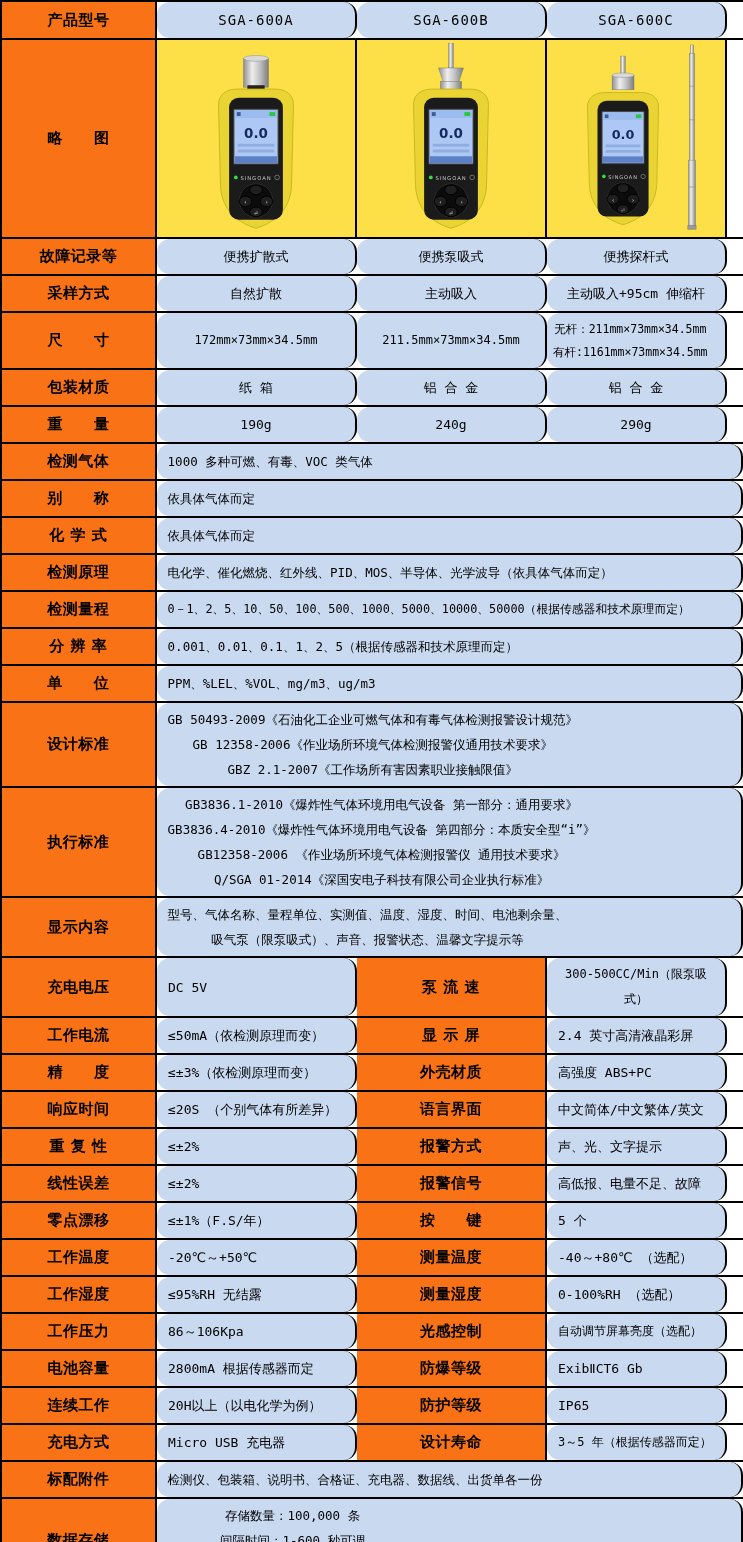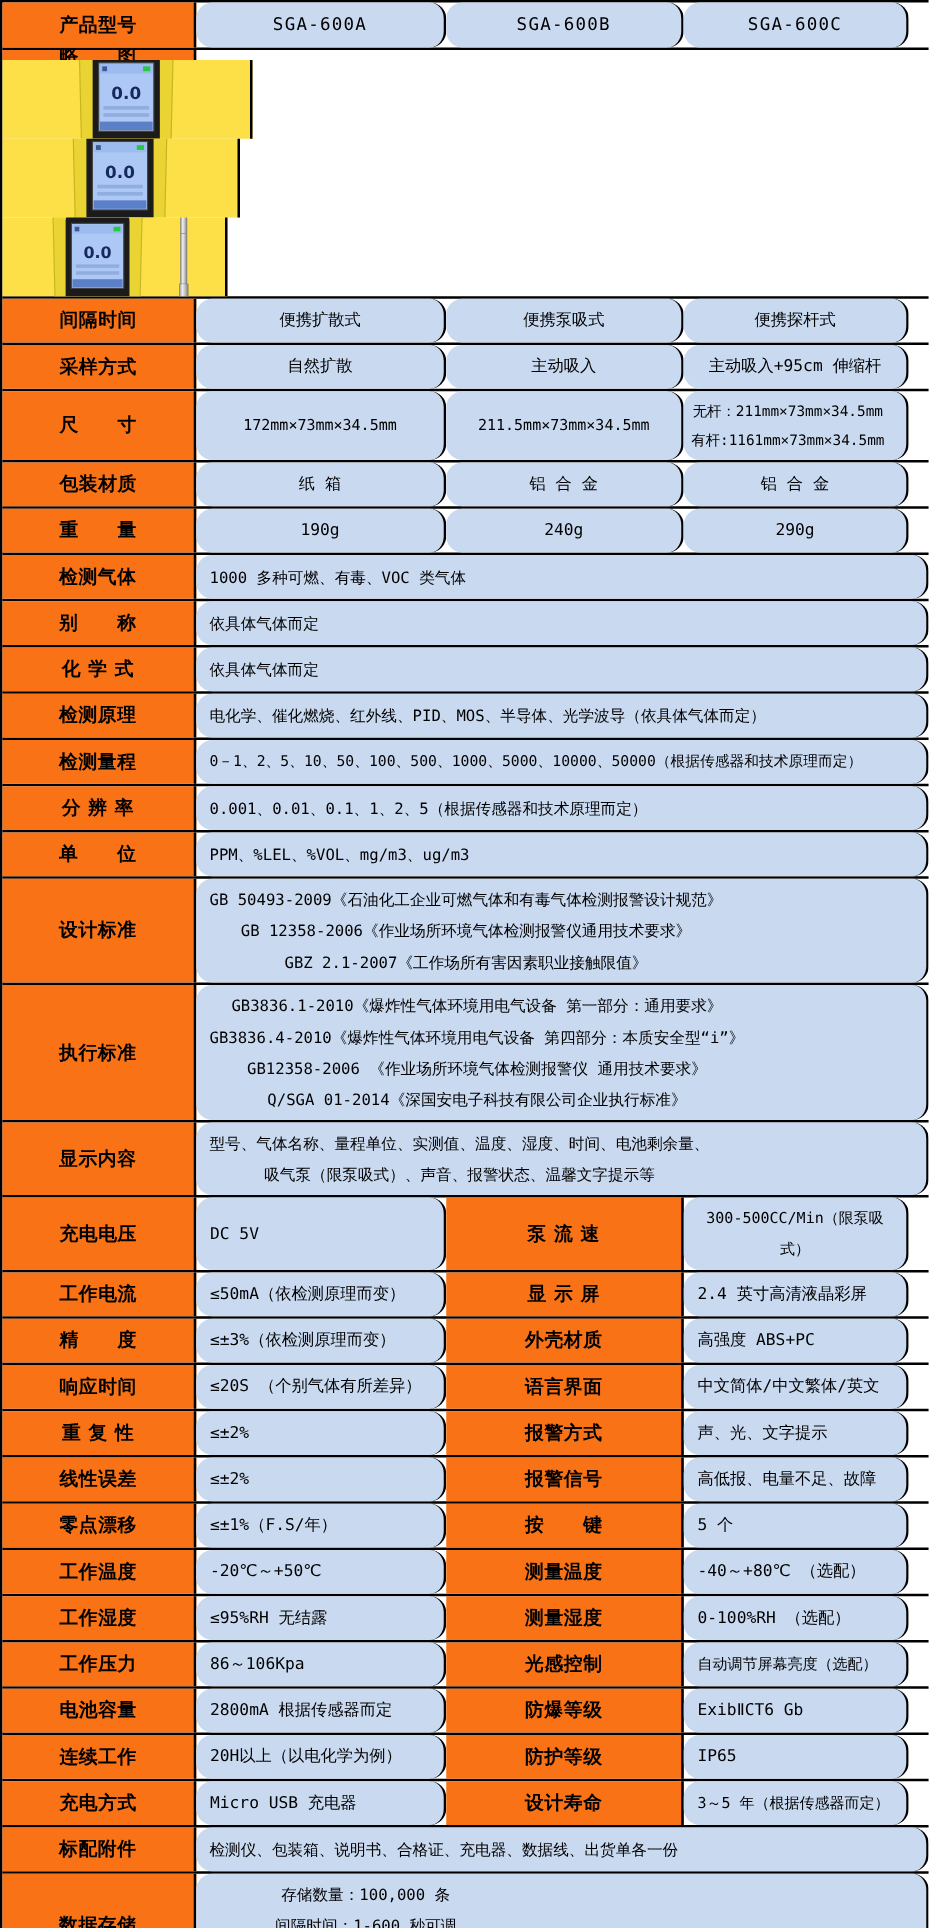--- a/index.html
+++ b/index.html
@@ -8,21 +8,21 @@
   .tbl { width:743px; border-left:2px solid #000; border-top:2px solid #000; }
   .row { display:flex; border-bottom:2px solid #000; min-height:37px; }
   .cell { border-right:2px solid #000; display:flex; align-items:center; overflow:hidden; }
   .lab { background:#f97316; justify-content:center; text-align:center; font-weight:bold; font-size:15px; letter-spacing:.5px; white-space:pre-line; line-height:25px; }
   .val { background:#C9D9F0; font-size:13px; font-family:"DejaVu Sans Mono","DejaVu Sans",monospace; white-space:pre-line; line-height:25px;border-radius:13px; }
   .center { justify-content:center; text-align:center; }
   .left { justify-content:flex-start; text-align:center; padding:4px 11px; }
   .w1 { width:155px; } .w2 { width:200px; } .w3 { width:190px; } .w4 { width:180px; } .wWide { width:588px; }
   .img { background:#fde047; justify-content:center; align-items:center; }
   .rh-header { min-height:38px; }
-  .rh-sketch { height:199px;flex-direction:column; }
+  .rh-sketch { height:199px; }
   .rh-dim { min-height:57px; }
   .rh-design { min-height:76px; }
   .rh-exec { min-height:101px; }
   .rh-disp { min-height:53px; }
   .rh-store { min-height:103px; }
   .model { font-size:14px; letter-spacing:1px; }
   .dim3 { font-size:11.5px; line-height:23px; padding:4px 6px; }
   .fullval { font-size:12.5px; }
   svg { display:block; }
 </style>
@@ -188,21 +188,21 @@
           <rect x="124" y="190" width="8.6" height="4" fill="#9a9a9a" stroke="#666" stroke-width="0.4"></rect>
           <line x1="125.6" y1="45" x2="131" y2="45" stroke="#888" stroke-width="0.6"></line>
           <line x1="125.6" y1="80" x2="131" y2="80" stroke="#888" stroke-width="0.6"></line>
           <line x1="124.6" y1="150" x2="132" y2="150" stroke="#888" stroke-width="0.6"></line>
         </g>
       </svg>
     </div>
   </div>
 
   <div class="row">
-    <div class="cell lab w1">间隔时间</div>
+    <div class="cell lab w1">故障记录等</div>
     <div class="cell val center w2">便携扩散式</div>
     <div class="cell val center w3">便携泵吸式</div>
     <div class="cell val center w4">便携探杆式</div>
   </div>
   <div class="row">
     <div class="cell lab w1">采样方式</div>
     <div class="cell val center w2">自然扩散</div>
     <div class="cell val center w3">主动吸入</div>
     <div class="cell val center w4">主动吸入+95cm 伸缩杆</div>
   </div>

